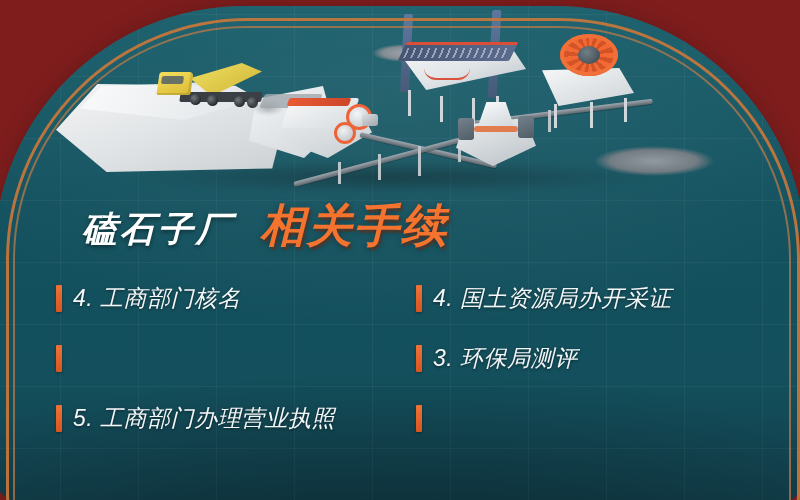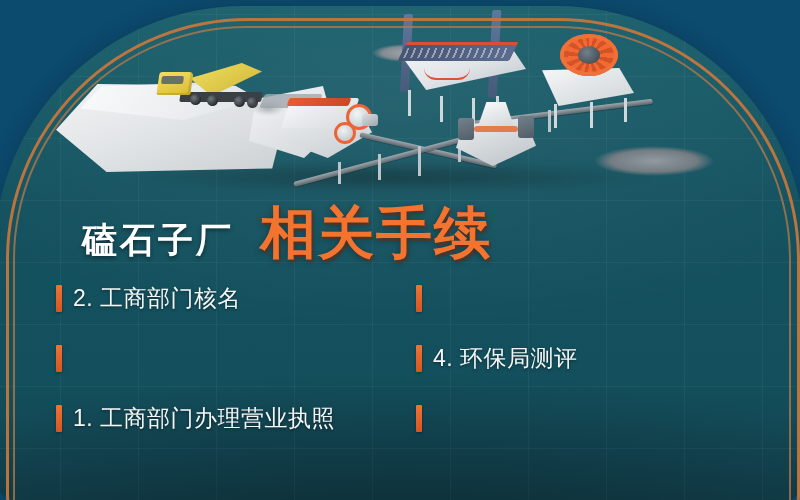--- a/index.html
+++ b/index.html
@@ -1,20 +1,20 @@
 <!DOCTYPE html>
 <html><head>
 <meta charset="utf-8">
 <style>
   html,body{margin:0;padding:0;}
   body{
     width:800px;height:500px;overflow:hidden;background:#ffffff;
     font-family:"Liberation Sans","DejaVu Sans",sans-serif;
   }
-  #poster{position:relative;width:800px;height:500px;background:#0c4a6e;overflow:hidden;}
+  #poster{position:relative;width:800px;height:500px;background:#7f1d1d;overflow:hidden;font-style:italic;}
 
   
   .panel{
     position:absolute;left:-6px;top:6px;width:812px;height:500px;
     border-radius:250px 250px 34px 34px;
     background:
       linear-gradient(180deg,#175d6a 0%, #14525f 40%, #134f5c 75%, #123f4b 100%);
     box-shadow:0 0 22px rgba(0,0,0,.18);
     overflow:hidden;
   }
@@ -224,21 +224,21 @@
   
   .title{
     position:absolute;left:82px;top:196px;display:flex;align-items:baseline;gap:26px;
     white-space:nowrap;
   }
   .title-main{
     font-size:35px;font-weight:bold;color:#ffffff;letter-spacing:3px;
     text-shadow:0 2px 4px rgba(0,0,0,.45);
   }
   .title-accent{
-    font-size:56px;font-weight:bold;color:#f4742f;letter-spacing:2px;
+    font-size:45px;font-weight:bold;color:#f4742f;letter-spacing:2px;
     text-shadow:2px 3px 0 rgba(120,40,10,.45), 0 2px 7px rgba(0,0,0,.35);
   }
 
   
   .list{
     position:absolute;left:56px;top:268px;width:700px;
     display:grid;grid-template-columns:360px 340px;
     grid-auto-rows:60px;align-items:center;
   }
   .item{display:flex;align-items:center;gap:11px;}
@@ -328,34 +328,35 @@
   <div class="line-inner"></div>
 
   <div class="title">
     <span class="title-main">磕石子厂</span>
     <span class="title-accent">相关手续</span>
   </div>
 
   <div class="list">
     <div class="item">
       <span class="marker"></span>
-      <span class="item-text">2. 工商部门核名</span>
-    </div>
-    <div class="item">
-      <span class="marker"></span>
-    </div>
-    <div class="item">
-      <span class="marker"></span>
-    </div>
-    <div class="item">
-      <span class="marker"></span>
-      <span class="item-text">4. 环保局测评</span>
-    </div>
-    <div class="item">
-      <span class="marker"></span>
-      <span class="item-text">1. 工商部门办理营业执照</span>
+      <span class="item-text">4. 工商部门核名</span>
+    </div>
+    <div class="item">
+      <span class="marker"></span>
+      <span class="item-text">4. 国土资源局办开采证</span>
+    </div>
+    <div class="item">
+      <span class="marker"></span>
+    </div>
+    <div class="item">
+      <span class="marker"></span>
+      <span class="item-text">3. 环保局测评</span>
+    </div>
+    <div class="item">
+      <span class="marker"></span>
+      <span class="item-text">5. 工商部门办理营业执照</span>
     </div>
     <div class="item">
       <span class="marker"></span>
     </div>
   </div>
 
 </div>
 
 </body></html>

